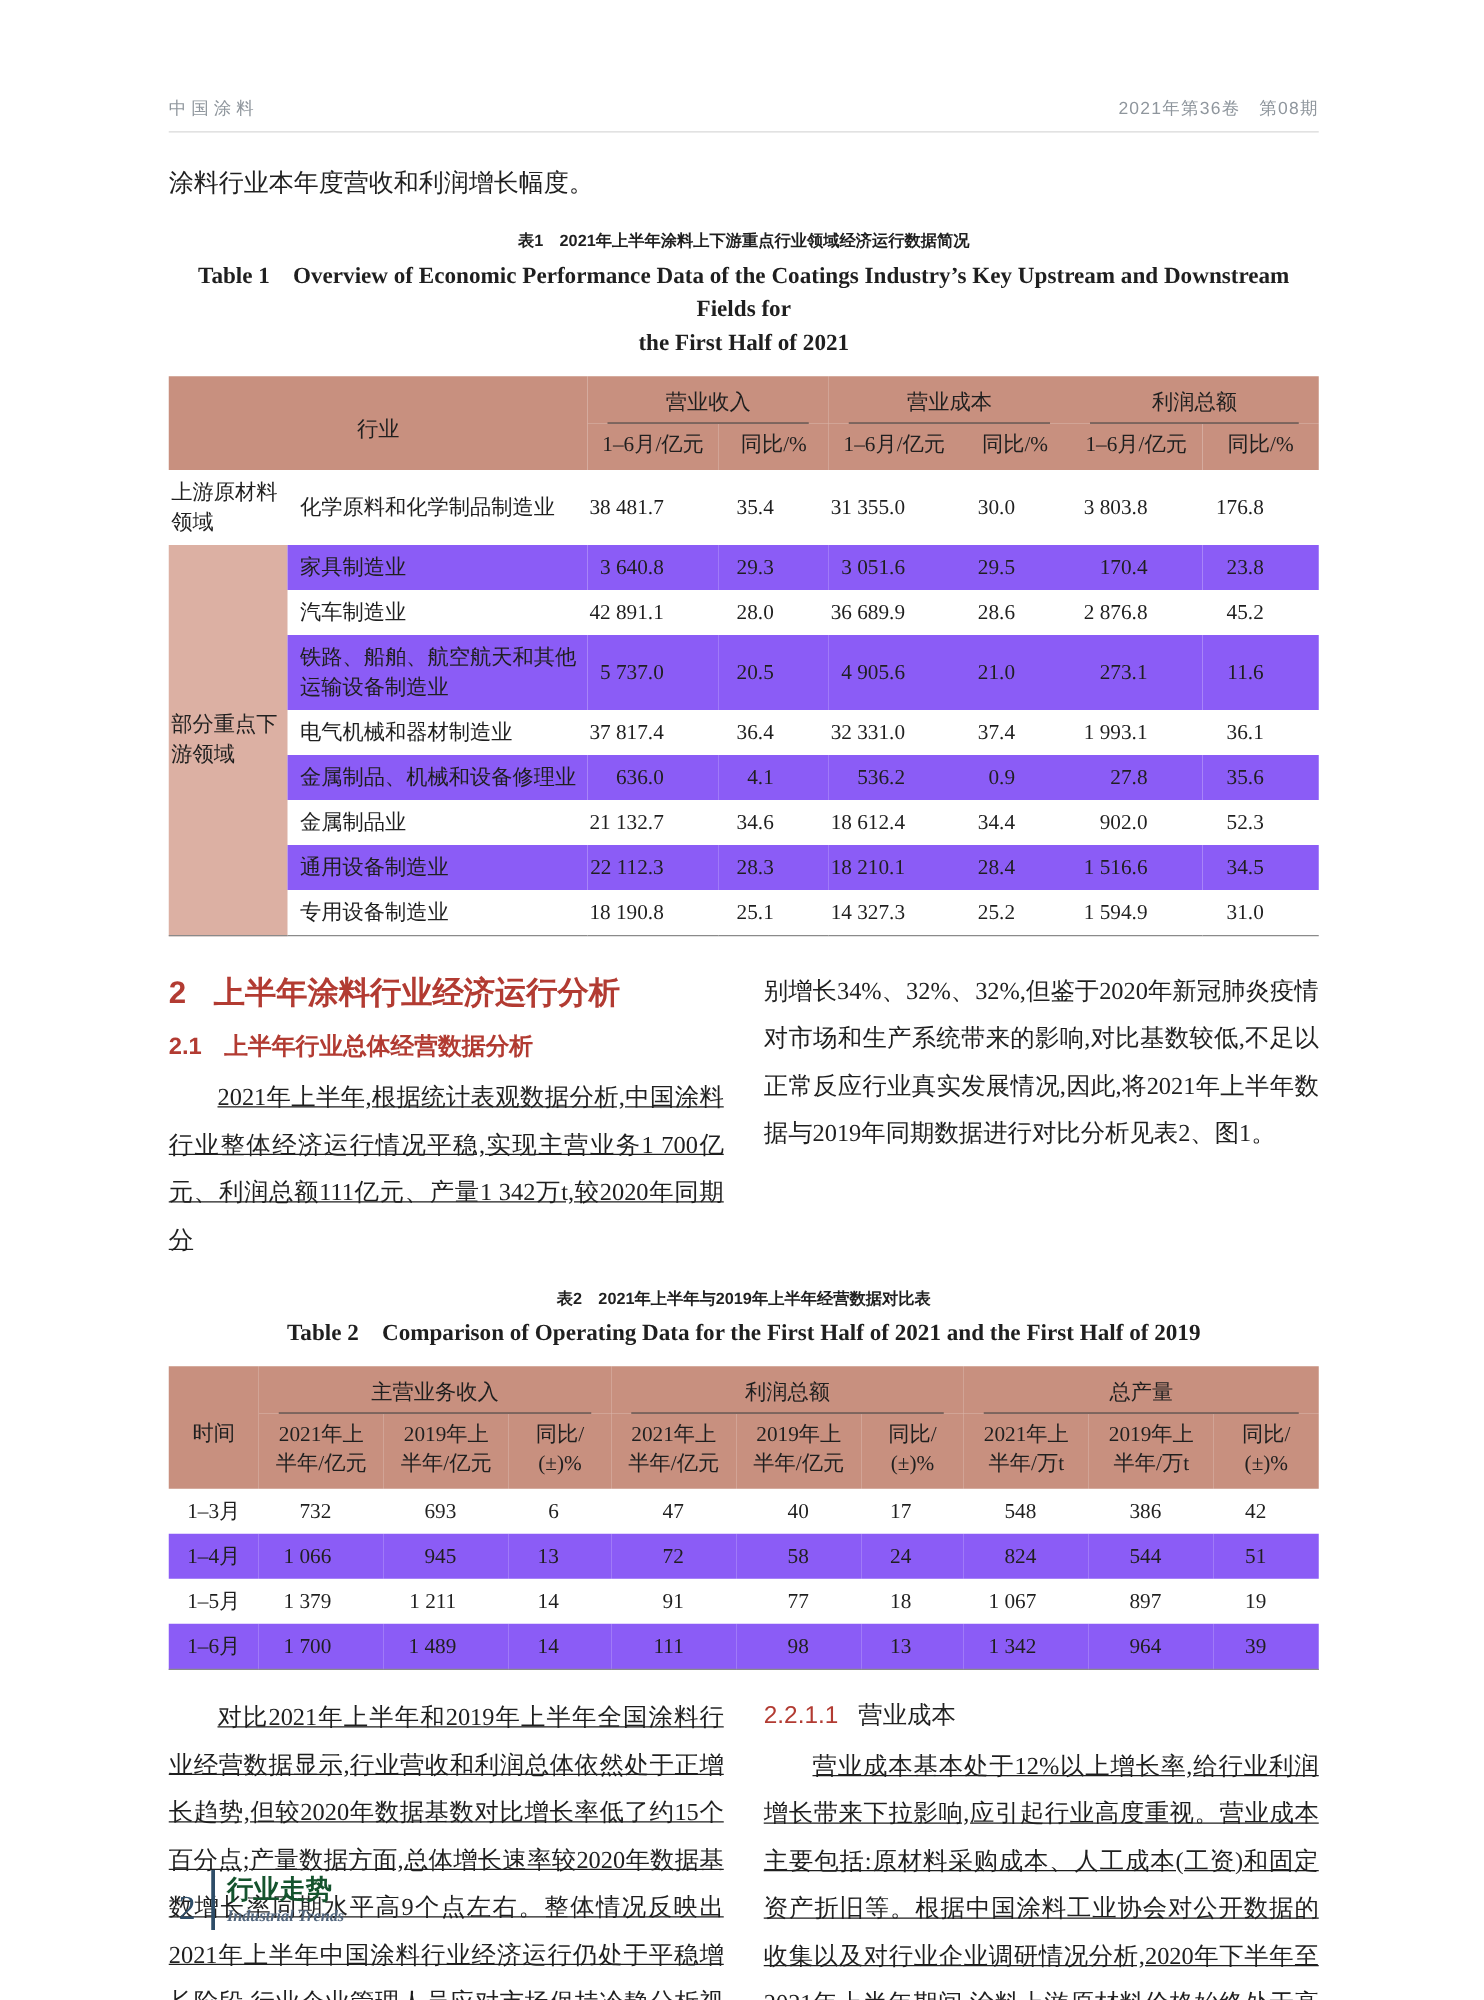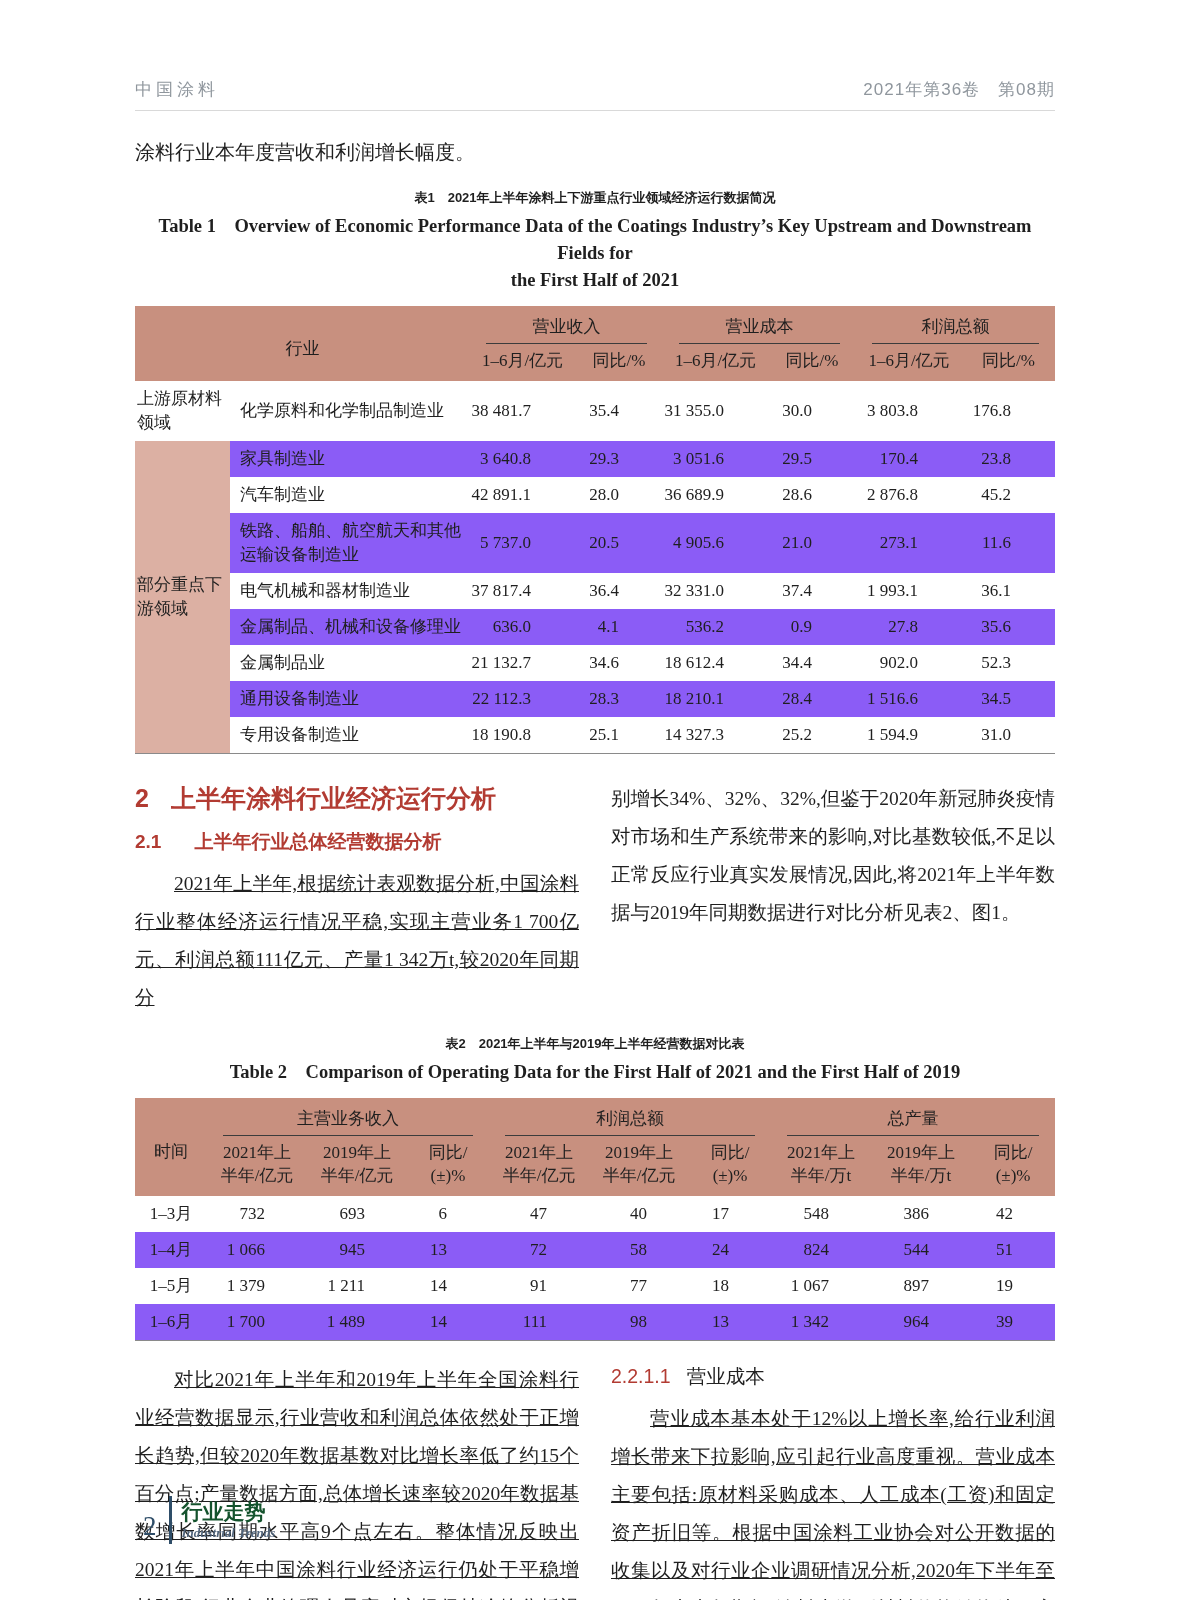--- a/index.html
+++ b/index.html
@@ -5,21 +5,21 @@
   html,body{margin:0;padding:0;background:#ffffff;}
   body{width:1187px;height:1600px;position:relative;
        font-family:"Liberation Serif","DejaVu Serif",serif;color:#1f1f1f;}
   .page{position:relative;width:1187px;height:1600px;overflow:hidden;
         padding:78px 132px 0 135px;box-sizing:border-box;}
 
   
   .runhead{display:flex;justify-content:space-between;align-items:flex-end;
            border-bottom:1px solid #d9d9d9;padding-bottom:9px;
            font-family:"Liberation Sans","DejaVu Sans",sans-serif;
-           color:#8f969d;font-size:17px;}
+           color:#8f969d;font-size:14px;}
   .runhead .jname{letter-spacing:4px;}
   .runhead .issue{letter-spacing:1px;}
 
   .lead{margin-top:26px;font-size:20px;line-height:30px;}
 
   .cap-zh{margin-top:22px;text-align:center;font-weight:bold;font-size:13px;
           font-family:Liberation Sans, sans-serif;}
   .cap-en{margin-top:6px;text-align:center;font-weight:bold;font-size:18.5px;
           font-family:"Liberation Serif","DejaVu Serif",serif;line-height:27px;}
 
@@ -43,21 +43,21 @@
             font-weight:bold;font-style:italic;}
 
   .cols{display:flex;gap:32px;margin-top:20px;}
   .col{width:444px;text-align:justify;}
   .para{font-size:19.5px;line-height:38px;margin:0;}
   .indent{text-indent:2em;text-decoration:underline;}
 
   .h-sec{display:flex;align-items:baseline;gap:22px;color:#b23b32;
          font-family:"Liberation Sans","DejaVu Sans",sans-serif;
          font-weight:bold;font-size:25px;margin:8px 0 14px 0;}
-  .h-sub{display:flex;align-items:baseline;gap:33px;color:#b23b32;
+  .h-sub{display:flex;align-items:baseline;gap:18px;color:#b23b32;
          font-family:"Liberation Sans","DejaVu Sans",sans-serif;
          font-weight:bold;font-size:19px;margin:6px 0 10px 0;}
   .h-min{display:flex;align-items:baseline;gap:16px;font-size:19.5px;margin:6px 0 10px 0;}
   .h-min .no{color:#b23b32;font-family:"Liberation Sans","DejaVu Sans",sans-serif;}
   .h-min .tt{color:#222;}
 
   .footer{position:absolute;left:143px;top:1496px;display:flex;align-items:center;}
   .footer .pno{color:#2e4d68;font-size:27px;margin-right:12px;padding-top:12px;}
   .footer .bar{width:3px;height:48px;background:#2e4d68;margin-right:10px;}
   .footer .ft-zh{color:#14532d;font-weight:bold;font-size:21px;

